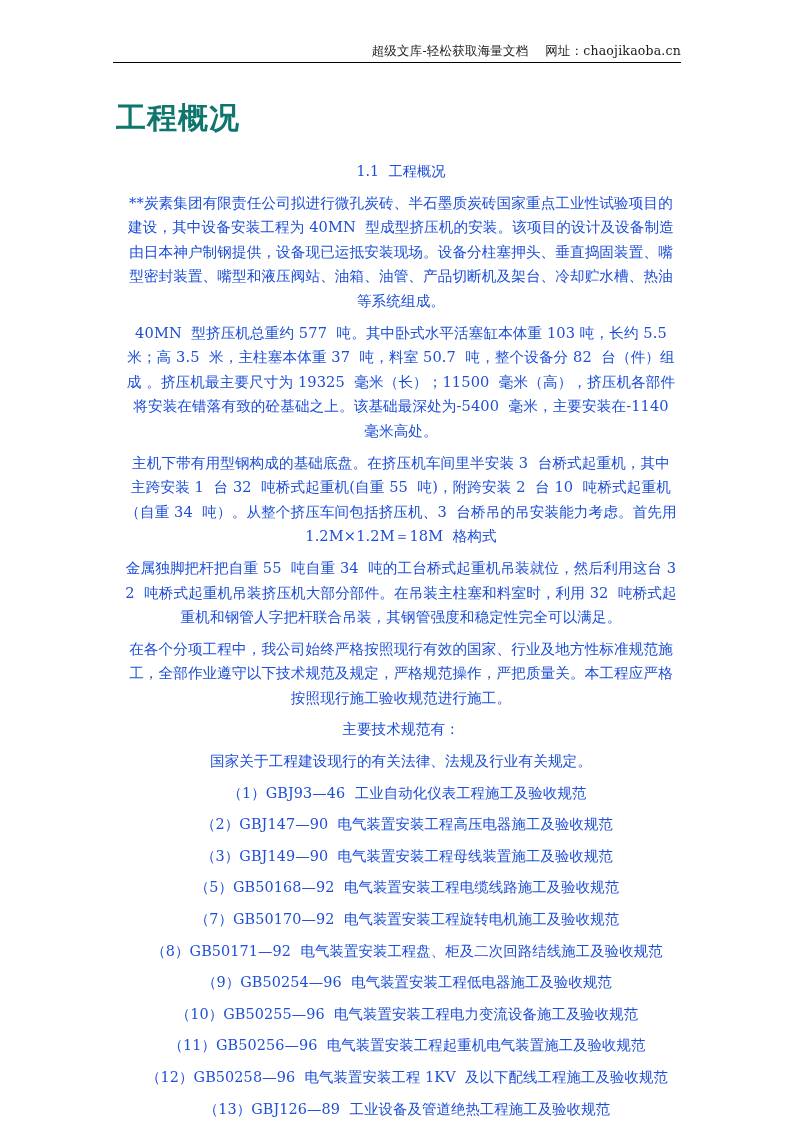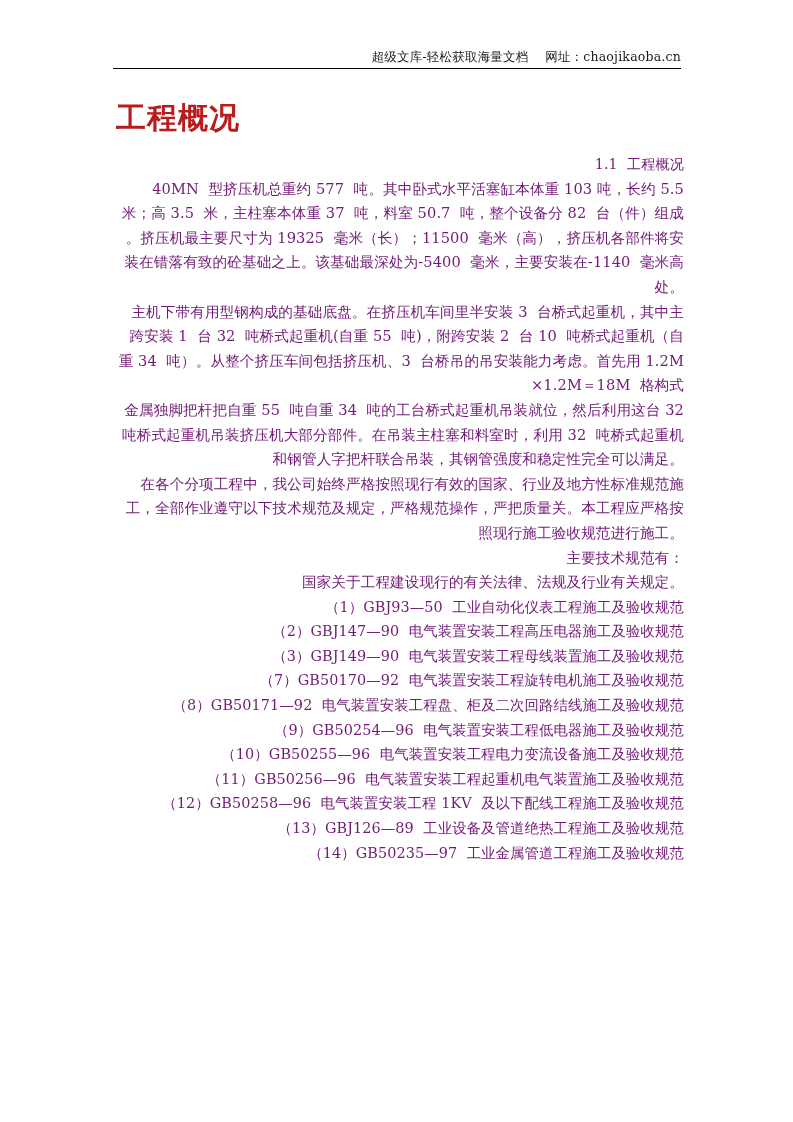--- a/index.html
+++ b/index.html
@@ -23,21 +23,21 @@
     width: 793px;
     height: 1122px;
     background: #fff;
     box-sizing: border-box;
   }
 
   
   .header {
     position: absolute;
     left: 113px;
-    top: 48px;
+    top: 42px;
     width: 568px;
     box-sizing: border-box;
   }
   .header-text {
     text-align: right;
     font-size: 12.5px;
     line-height: 17px;
     color: #1a1a1a;
     white-space: pre;
     letter-spacing: 0.2px;
@@ -51,37 +51,37 @@
   
   .doc-title {
     position: absolute;
     left: 116px;
     top: 98px;
     font-size: 30px;
     line-height: 40px;
     font-weight: bold;
     font-family: "DejaVu Sans", "Liberation Sans", sans-serif;
     letter-spacing: 1px;
-    color: #b91c1c;
+    color: #0f766e;
   }
 
   
   .body-block {
     position: absolute;
     left: 118px;
     top: 152px;
     width: 566px;
   }
 
   p.line {
-    margin: 0;
+    margin: 7px;
     font-size: 14.6px;
     line-height: 24.6px;
-    color: #701a75;
-    text-align: right;
+    color: #1d4ed8;
+    text-align: center;
     white-space: pre-wrap;
     word-break: break-all;
     letter-spacing: 0.1px;
   }
 
   p.sec {
     font-size: 14.2px;
   }
 
   p.listitem {
@@ -102,32 +102,34 @@
   <div class="header">
     <div class="header-text">超级文库-轻松获取海量文档    网址：chaojikaoba.cn</div>
     <div class="header-rule"></div>
   </div>
 
   <div class="doc-title">工程概况</div>
 
   <div class="body-block">
 
     <p class="line sec">1.1  工程概况</p>
+    <p class="line para">**炭素集团有限责任公司拟进行微孔炭砖、半石墨质炭砖国家重点工业性试验项目的建设，其中设备安装工程为 40MN  型成型挤压机的安装。该项目的设计及设备制造由日本神户制钢提供，设备现已运抵安装现场。设备分柱塞押头、垂直捣固装置、嘴型密封装置、嘴型和液压阀站、油箱、油管、产品切断机及架台、冷却贮水槽、热油等系统组成。</p>
     <p class="line para">40MN  型挤压机总重约 577  吨。其中卧式水平活塞缸本体重 103 吨，长约 5.5  米；高 3.5  米，主柱塞本体重 37  吨，料室 50.7  吨，整个设备分 82  台（件）组成 。挤压机最主要尺寸为 19325  毫米（长）；11500  毫米（高），挤压机各部件将安装在错落有致的砼基础之上。该基础最深处为-5400  毫米，主要安装在-1140  毫米高处。</p>
     <p class="line para">主机下带有用型钢构成的基础底盘。在挤压机车间里半安装 3  台桥式起重机，其中主跨安装 1  台 32  吨桥式起重机(自重 55  吨)，附跨安装 2  台 10  吨桥式起重机（自重 34  吨）。从整个挤压车间包括挤压机、3  台桥吊的吊安装能力考虑。首先用 1.2M×1.2M＝18M  格构式</p>
     <p class="line para">金属独脚把杆把自重 55  吨自重 34  吨的工台桥式起重机吊装就位，然后利用这台 32  吨桥式起重机吊装挤压机大部分部件。在吊装主柱塞和料室时，利用 32  吨桥式起重机和钢管人字把杆联合吊装，其钢管强度和稳定性完全可以满足。</p>
 
     <p class="line para">在各个分项工程中，我公司始终严格按照现行有效的国家、行业及地方性标准规范施工，全部作业遵守以下技术规范及规定，严格规范操作，严把质量关。本工程应严格按照现行施工验收规范进行施工。</p>
     <p class="line para">主要技术规范有：</p>
     <p class="line para">国家关于工程建设现行的有关法律、法规及行业有关规定。</p>
 
     <div>
-      <p class="line listitem">（1）GBJ93—50  工业自动化仪表工程施工及验收规范</p>
+      <p class="line listitem">（1）GBJ93—46  工业自动化仪表工程施工及验收规范</p>
       <p class="line listitem">（2）GBJ147—90  电气装置安装工程高压电器施工及验收规范</p>
       <p class="line listitem">（3）GBJ149—90  电气装置安装工程母线装置施工及验收规范</p>
+      <p class="line listitem">（5）GB50168—92  电气装置安装工程电缆线路施工及验收规范</p>
       <p class="line listitem">（7）GB50170—92  电气装置安装工程旋转电机施工及验收规范</p>
       <p class="line listitem">（8）GB50171—92  电气装置安装工程盘、柜及二次回路结线施工及验收规范</p>
       <p class="line listitem">（9）GB50254—96  电气装置安装工程低电器施工及验收规范</p>
       <p class="line listitem">（10）GB50255—96  电气装置安装工程电力变流设备施工及验收规范</p>
       <p class="line listitem">（11）GB50256—96  电气装置安装工程起重机电气装置施工及验收规范</p>
       <p class="line listitem">（12）GB50258—96  电气装置安装工程 1KV  及以下配线工程施工及验收规范</p>
       <p class="line listitem">（13）GBJ126—89  工业设备及管道绝热工程施工及验收规范</p>
       <p class="line listitem">（14）GB50235—97  工业金属管道工程施工及验收规范</p>
 
     </div>

